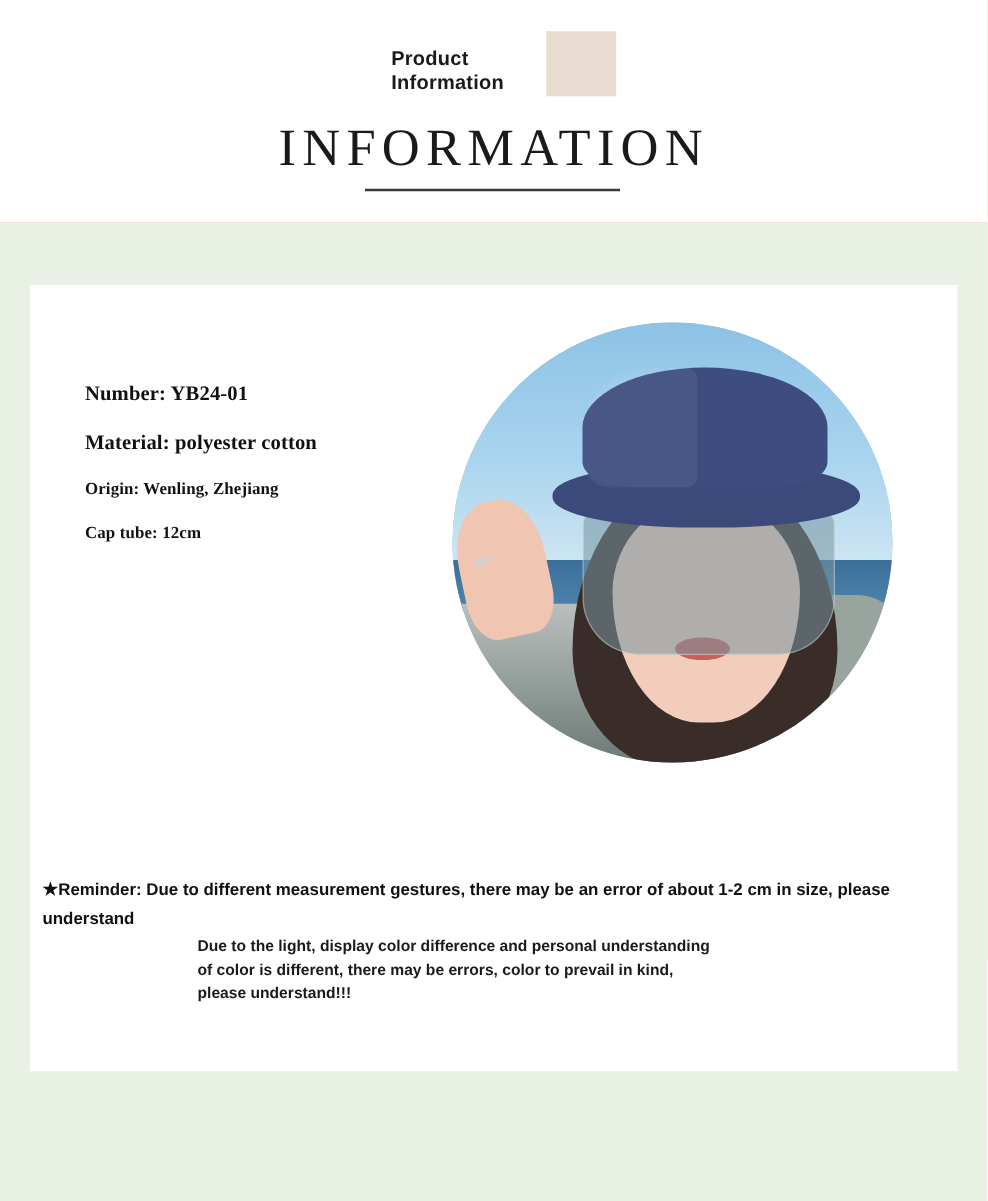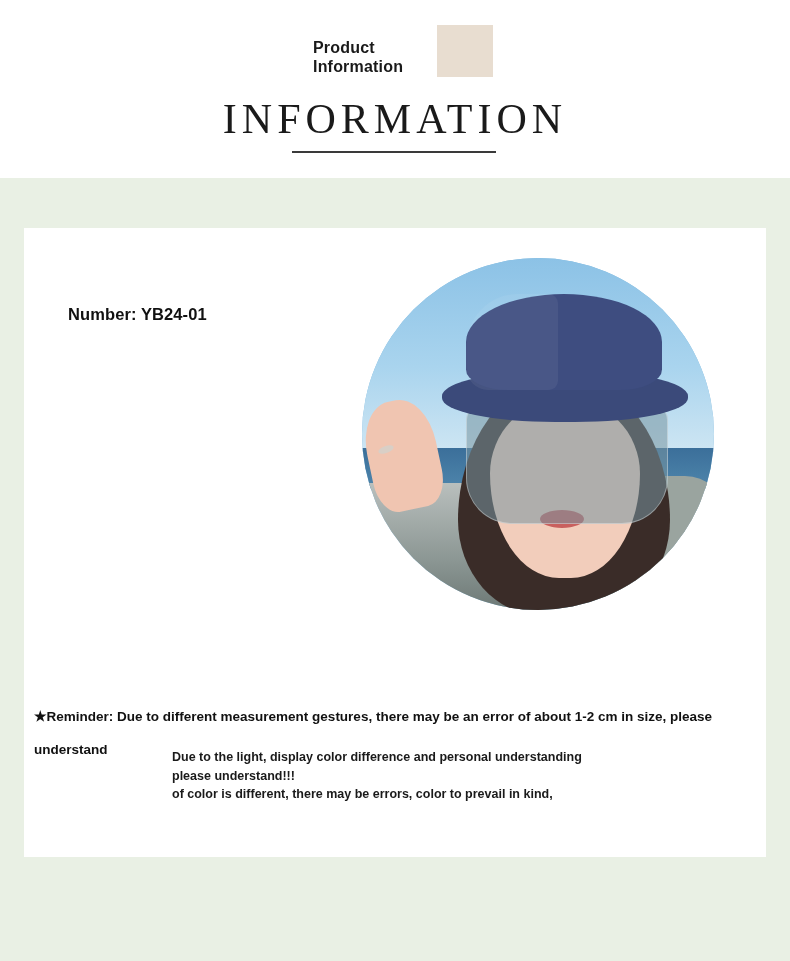--- a/index.html
+++ b/index.html
@@ -86,20 +86,21 @@
     height: 629px;
     background: #ffffff;
   }
 
   
   .specs {
     position: absolute;
     left: 68px;
     top: 305px;
     width: 320px;
+    font-family: Liberation Serif, serif;
   }
   .spec-row {
     margin-bottom: 19px;
     color: #111111;
     white-space: nowrap;
   }
   .spec-row.big {
     font-size: 16.5px;
     font-weight: bold;
     letter-spacing: 0.1px;
@@ -215,28 +216,28 @@
 
   
   .reminder {
     position: absolute;
     left: 34px;
     top: 700px;
     width: 720px;
     font-size: 13.5px;
     font-weight: bold;
     color: #111111;
-    line-height: 33px;
+    line-height: 23px;
   }
   .star {
     font-size: 14px;
   }
   .note {
     position: absolute;
-    left: 172px;
+    left: 158px;
     top: 748px;
     width: 520px;
     font-size: 12.5px;
     font-weight: bold;
     color: #1a1a1a;
     line-height: 18.5px;
   }
 </style>
 </head>
 <body>
@@ -252,20 +253,23 @@
     <div class="header-title">INFORMATION</div>
     <div class="header-rule"></div>
   </div>
 
   <div class="band"></div>
 
   <div class="card"></div>
 
   <div class="specs">
     <div class="spec-row big">Number: YB24-01</div>
+    <div class="spec-row big">Material: polyester cotton</div>
+    <div class="spec-row small">Origin: Wenling, Zhejiang</div>
+    <div class="spec-row small">Cap tube: 12cm</div>
   </div>
 
   <div class="photo">
     <div class="ph-sky"></div>
     <div class="ph-sea"></div>
     <div class="ph-shore"></div>
     <div class="ph-rock"></div>
     <div class="ph-hair"></div>
     <div class="ph-face"></div>
     <div class="ph-lips"></div>
@@ -276,17 +280,17 @@
     <div class="ph-hand"></div>
     <div class="ph-ring"></div>
   </div>
 
   <div class="reminder">
     <span class="star">★</span><span>Reminder: Due to different measurement gestures, there may be an error of about 1-2 cm in size, please understand</span>
   </div>
 
   <div class="note">
     <div>Due to the light, display color difference and personal understanding</div>
+    <div>of color is different, there may be errors, color to prevail in kind,</div>
     <div>please understand!!!</div>
-    <div>of color is different, there may be errors, color to prevail in kind,</div>
   </div>
 
 </div>
 
 </body></html>

